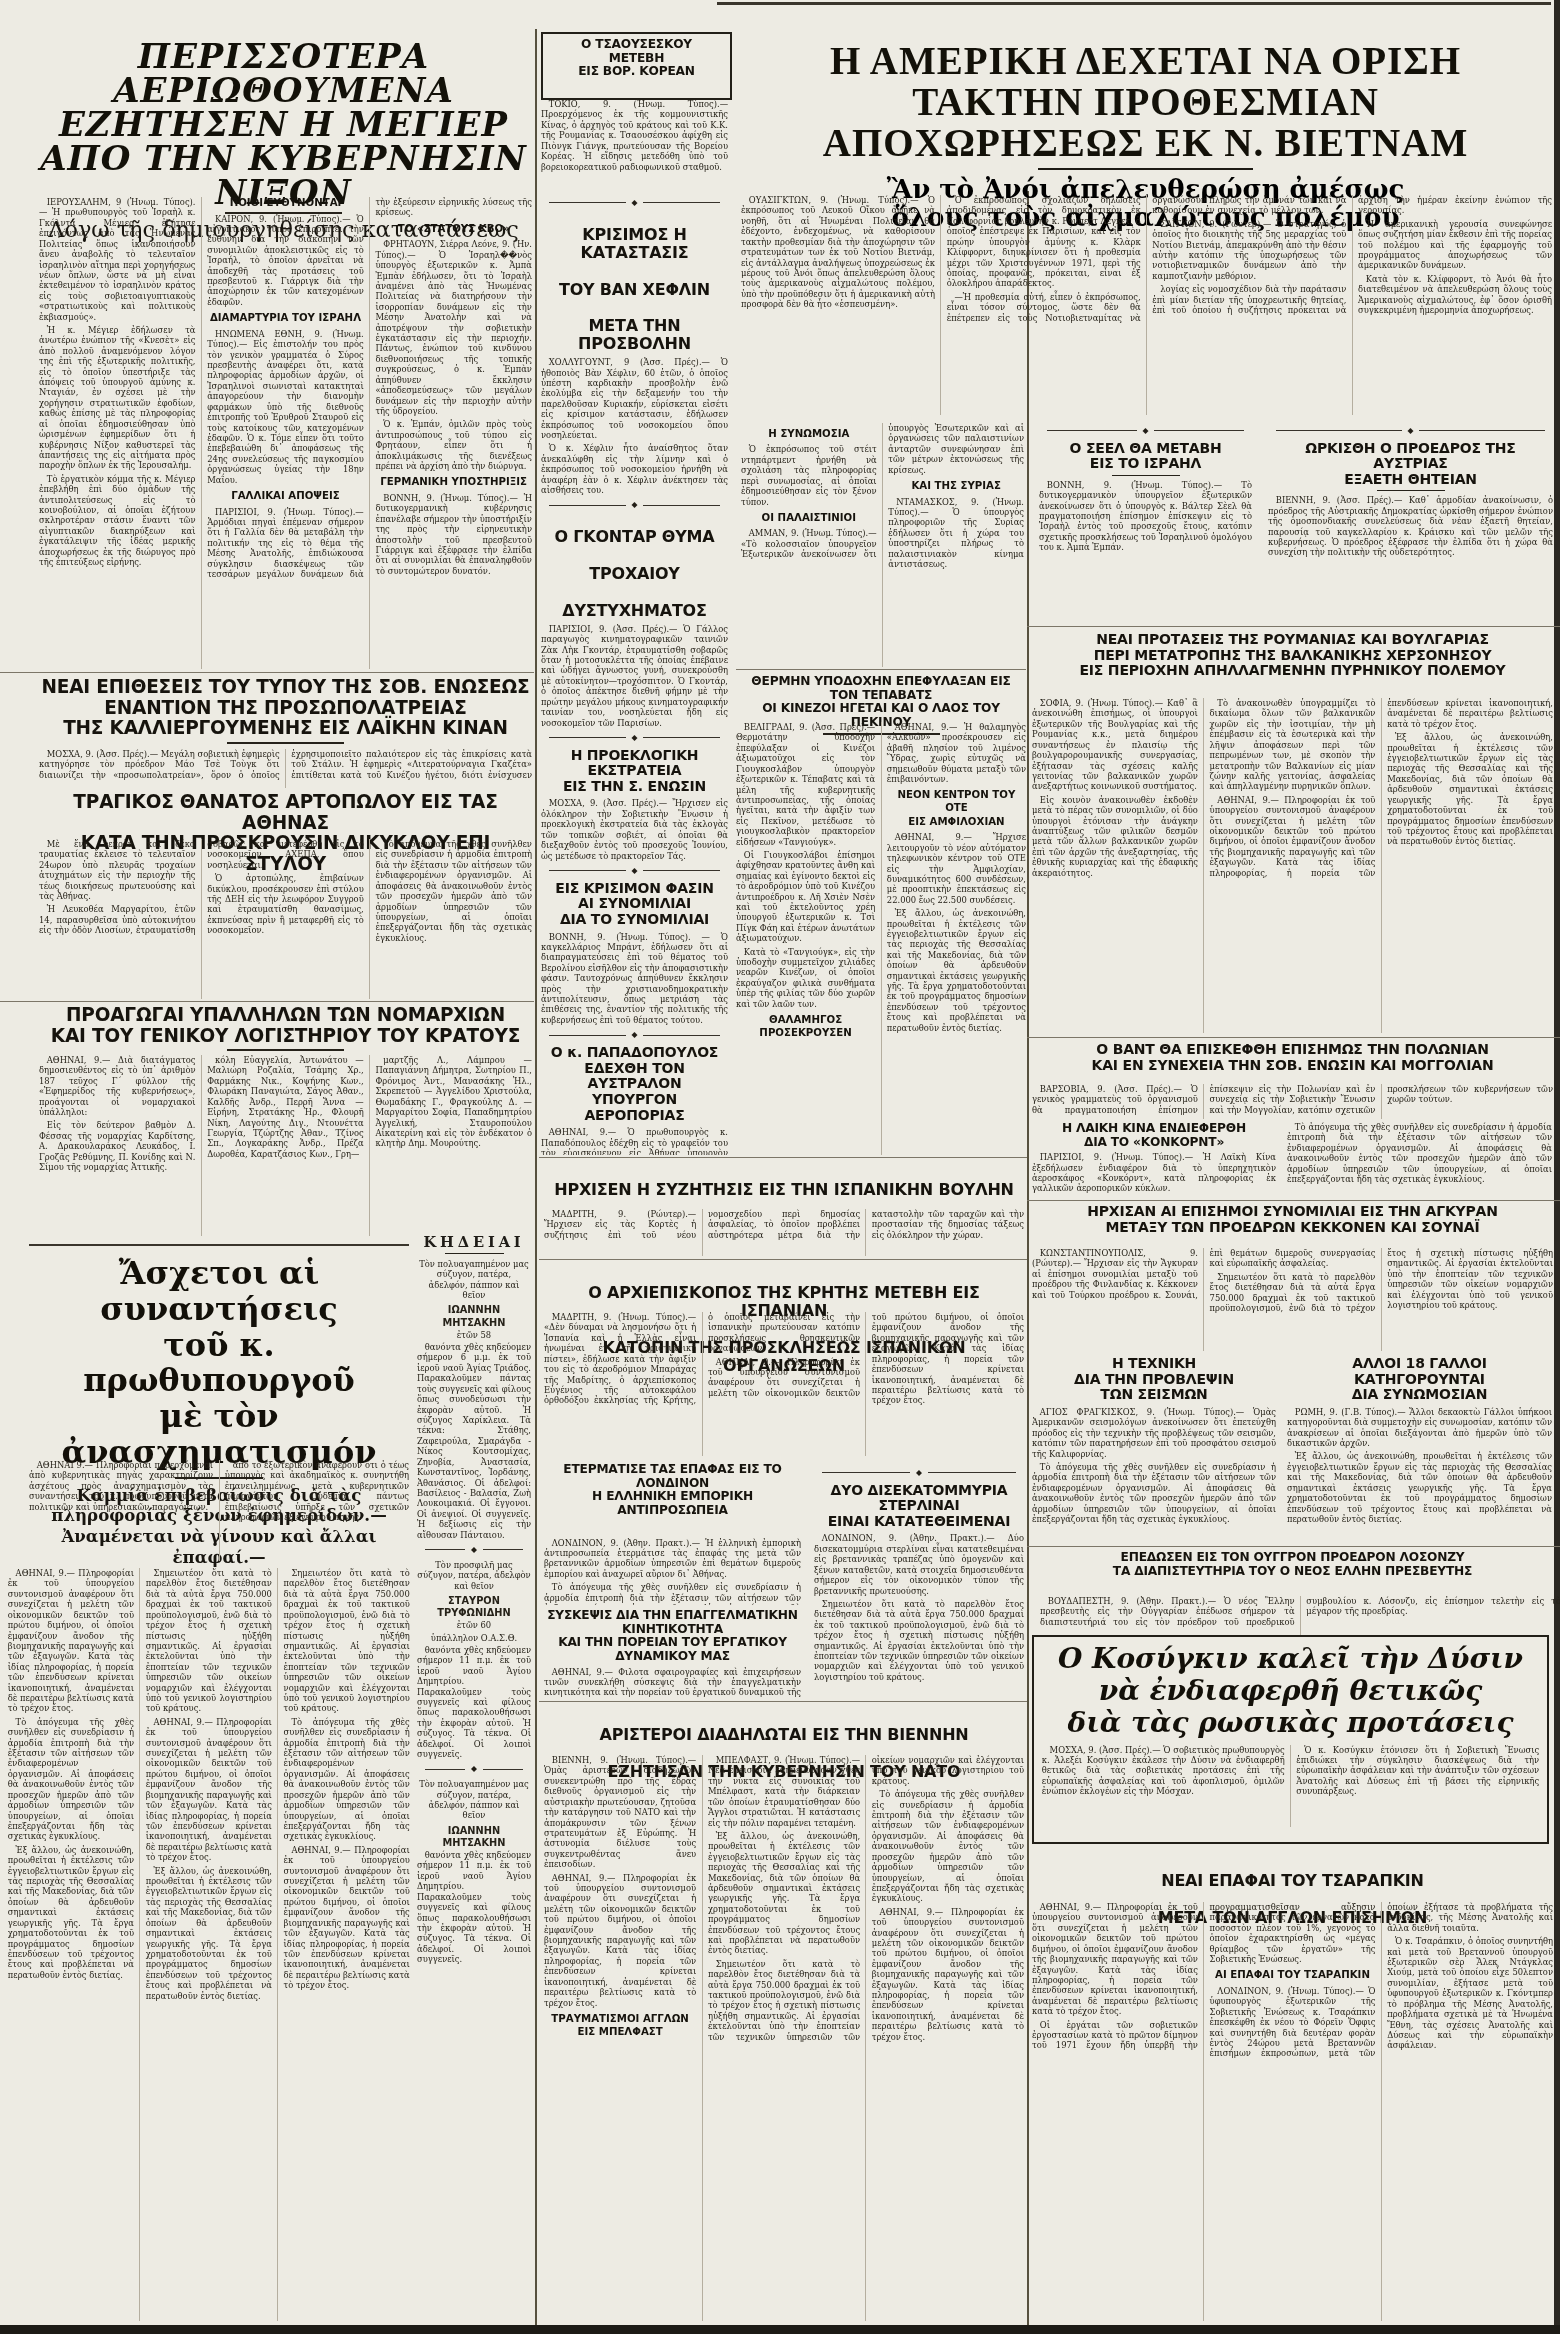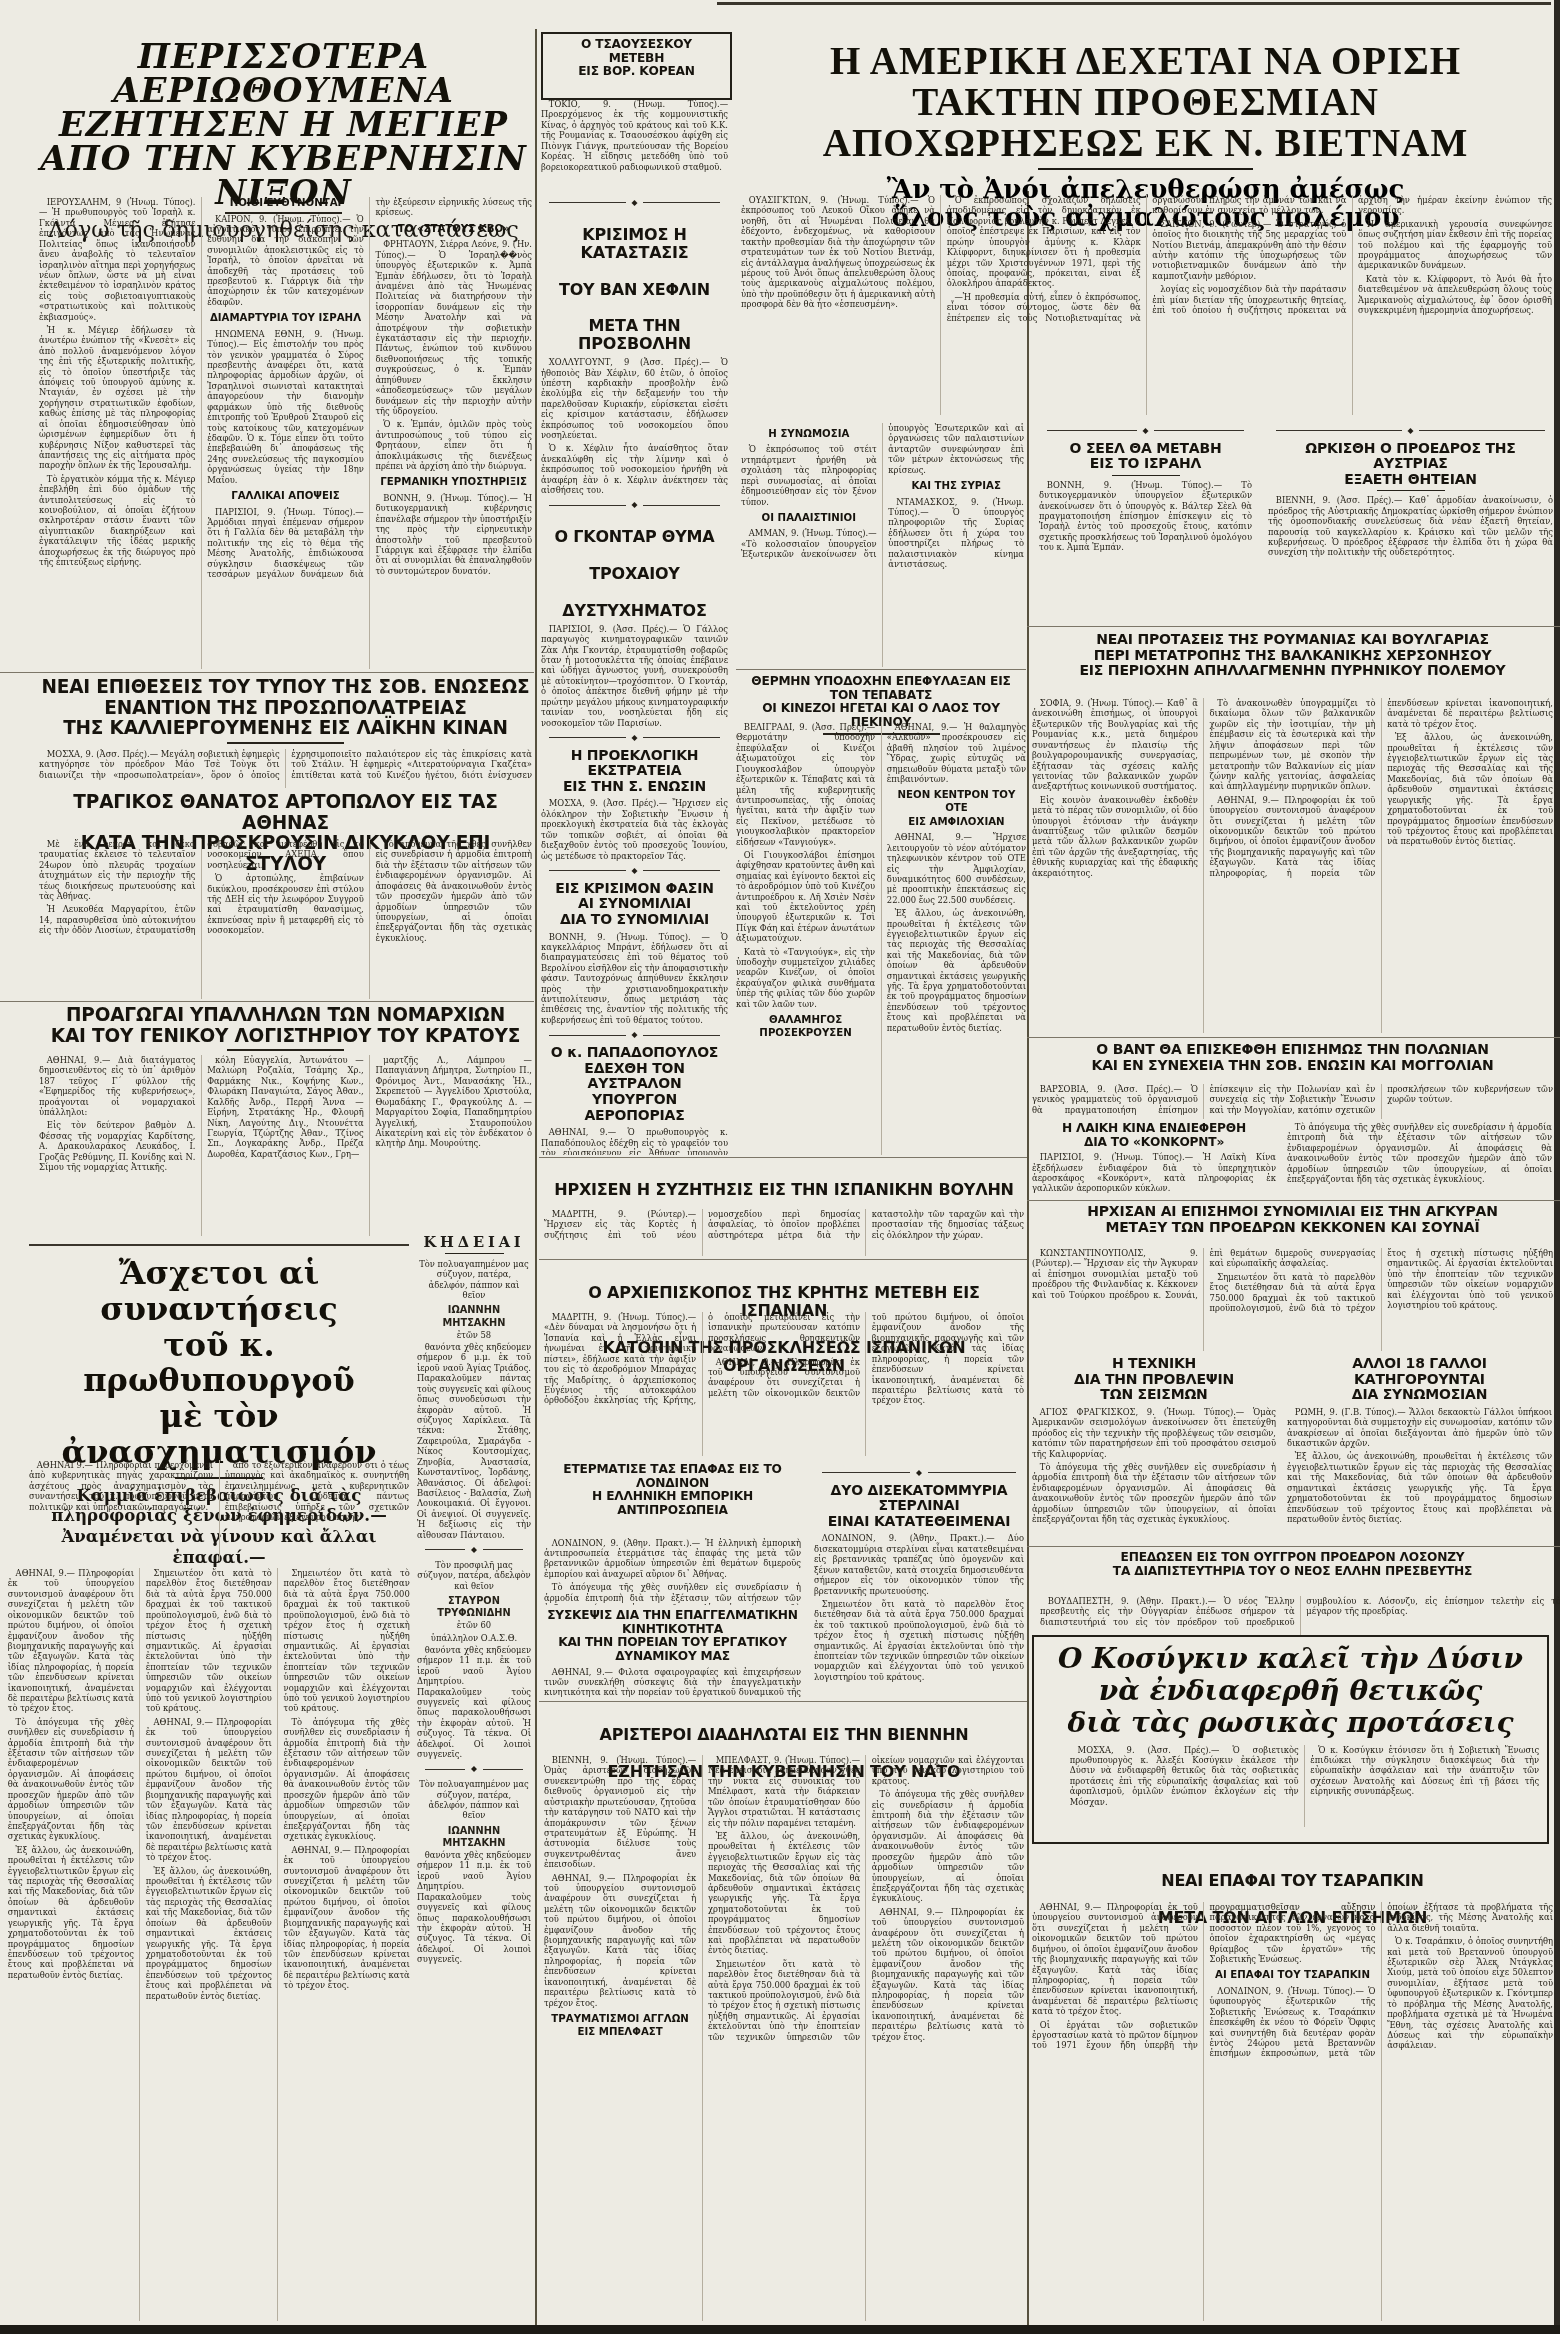--- a/index.html
+++ b/index.html
@@ -445,21 +445,21 @@
   <div class="h-sans h-13">ΤΑ ΔΙΑΠΙΣΤΕΥΤΗΡΙΑ ΤΟΥ Ο ΝΕΟΣ ΕΛΛΗΝ ΠΡΕΣΒΕΥΤΗΣ</div>
 </div>
 <div class="abs body-txt cols2 colblock" style="left:1040px;top:1588px;width:521px;height:41px;margin-top:8px;">
   <p>ΒΟΥΔΑΠΕΣΤΗ, 9. (Ἀθην. Πρακτ.).— Ὁ νέος Ἕλλην πρεσβευτὴς εἰς τὴν Οὑγγαρίαν ἐπέδωσε σήμερον τὰ διαπιστευτήριά του εἰς τὸν πρόεδρον τοῦ προεδρικοῦ συμβουλίου κ. Λόσονζυ, εἰς ἐπίσημον τελετὴν εἰς τὸ μέγαρον τῆς προεδρίας.</p>
 </div>
 
 <div class="abs boxed" style="left:1032px;top:1635px;width:517px;height:209px;padding:5.9px 7.8px;box-sizing:border-box;">
   <div class="kosy-serif">Ο Κοσύγκιν καλεῖ τὴν Δύσιν</div>
   <div class="kosy-serif">νὰ ἐνδιαφερθῆ θετικῶς</div>
   <div class="kosy-serif">διὰ τὰς ρωσικὰς προτάσεις</div>
-  <div class="body-txt cols2" style="margin-top:5.9px;height:82px;overflow:hidden;margin-left:28px;">
+  <div class="body-txt cols2" style="margin-top:5.9px;height:82px;overflow:hidden;">
     <p>ΜΟΣΧΑ, 9. (Ἀσσ. Πρές).— Ὁ σοβιετικὸς πρωθυπουργὸς κ. Ἀλεξέι Κοσύγκιν ἐκάλεσε τὴν Δύσιν νὰ ἐνδιαφερθῆ θετικῶς διὰ τὰς σοβιετικὰς προτάσεις ἐπὶ τῆς εὐρωπαϊκῆς ἀσφαλείας καὶ τοῦ ἀφοπλισμοῦ, ὁμιλῶν ἐνώπιον ἐκλογέων εἰς τὴν Μόσχαν.</p>
     <p>Ὁ κ. Κοσύγκιν ἐτόνισεν ὅτι ἡ Σοβιετικὴ Ἕνωσις ἐπιδιώκει τὴν σύγκλησιν διασκέψεως διὰ τὴν εὐρωπαϊκὴν ἀσφάλειαν καὶ τὴν ἀνάπτυξιν τῶν σχέσεων Ἀνατολῆς καὶ Δύσεως ἐπὶ τῇ βάσει τῆς εἰρηνικῆς συνυπάρξεως.</p>
   </div>
 </div>
 
 <div class="abs" style="left:1032px;top:1853px;width:521px;">
   <div class="h-sans h-17">ΝΕΑΙ ΕΠΑΦΑΙ ΤΟΥ ΤΣΑΡΑΠΚΙΝ</div>
   <div class="h-sans h-17">ΜΕΤΑ ΤΩΝ ΑΓΓΛΩΝ ΕΠΙΣΗΜΩΝ</div>
 </div>
 <div class="abs body-txt cols3 colblock" style="left:1032px;top:1902px;width:521px;height:419px;">

